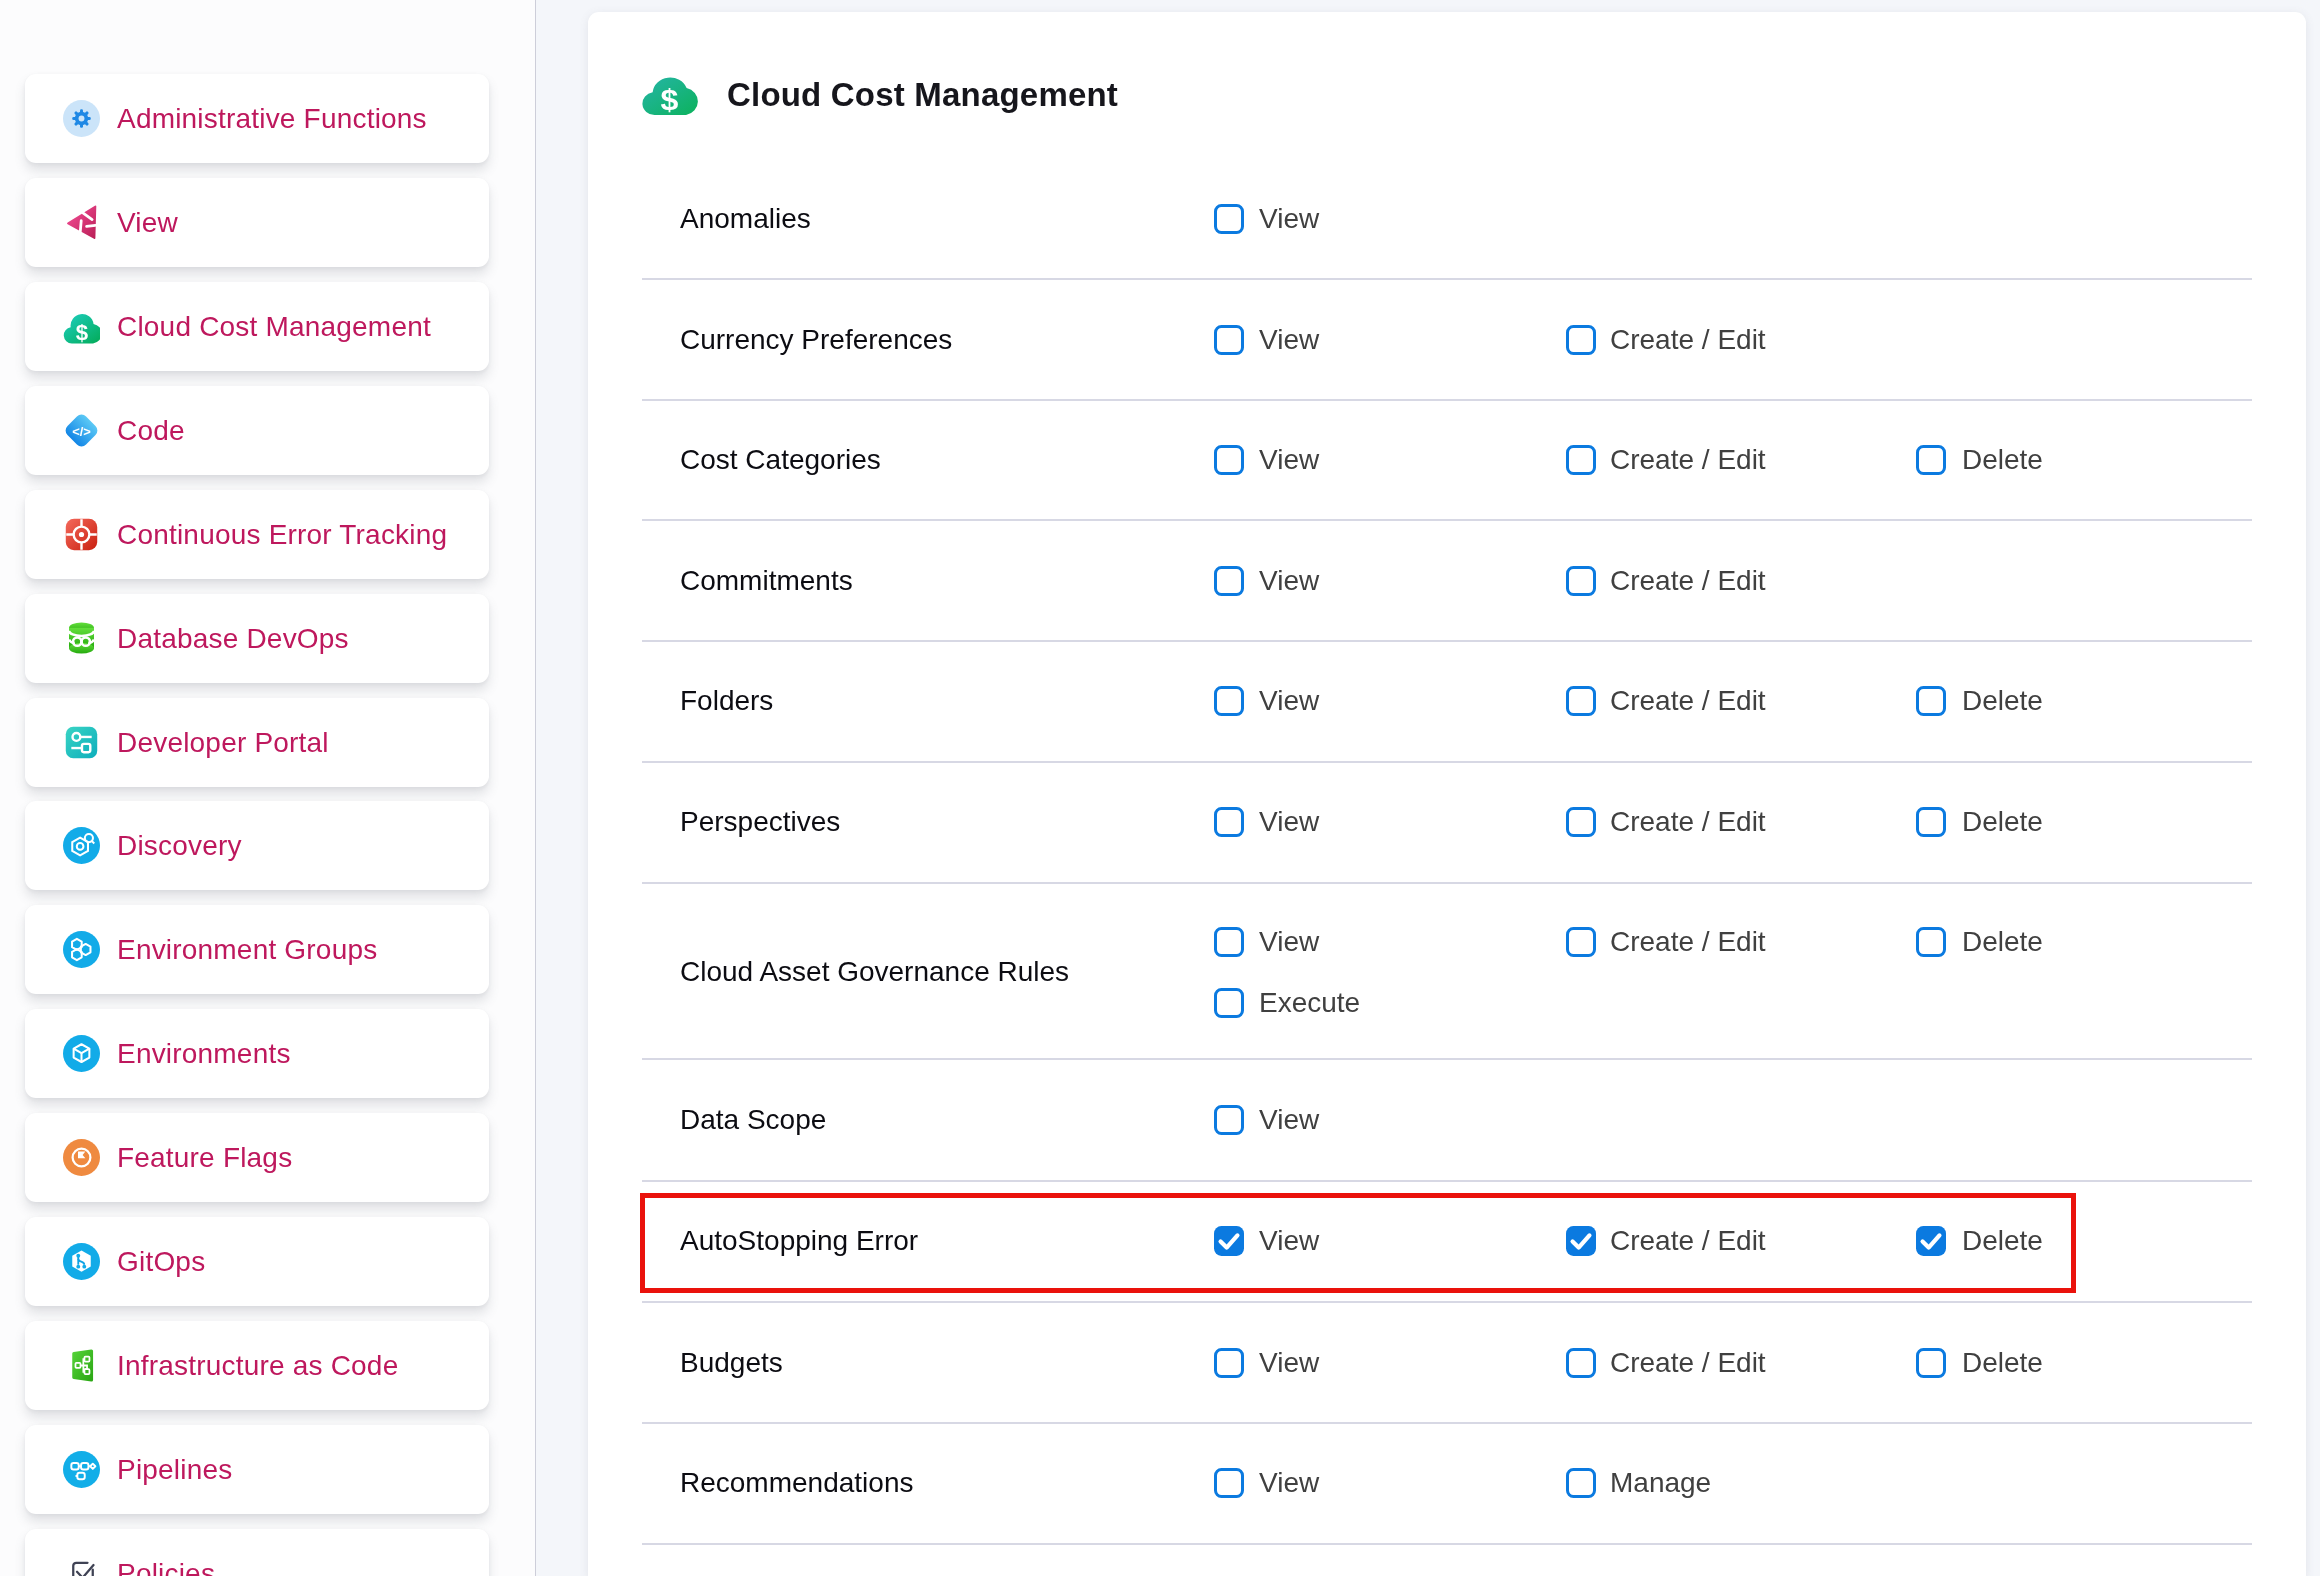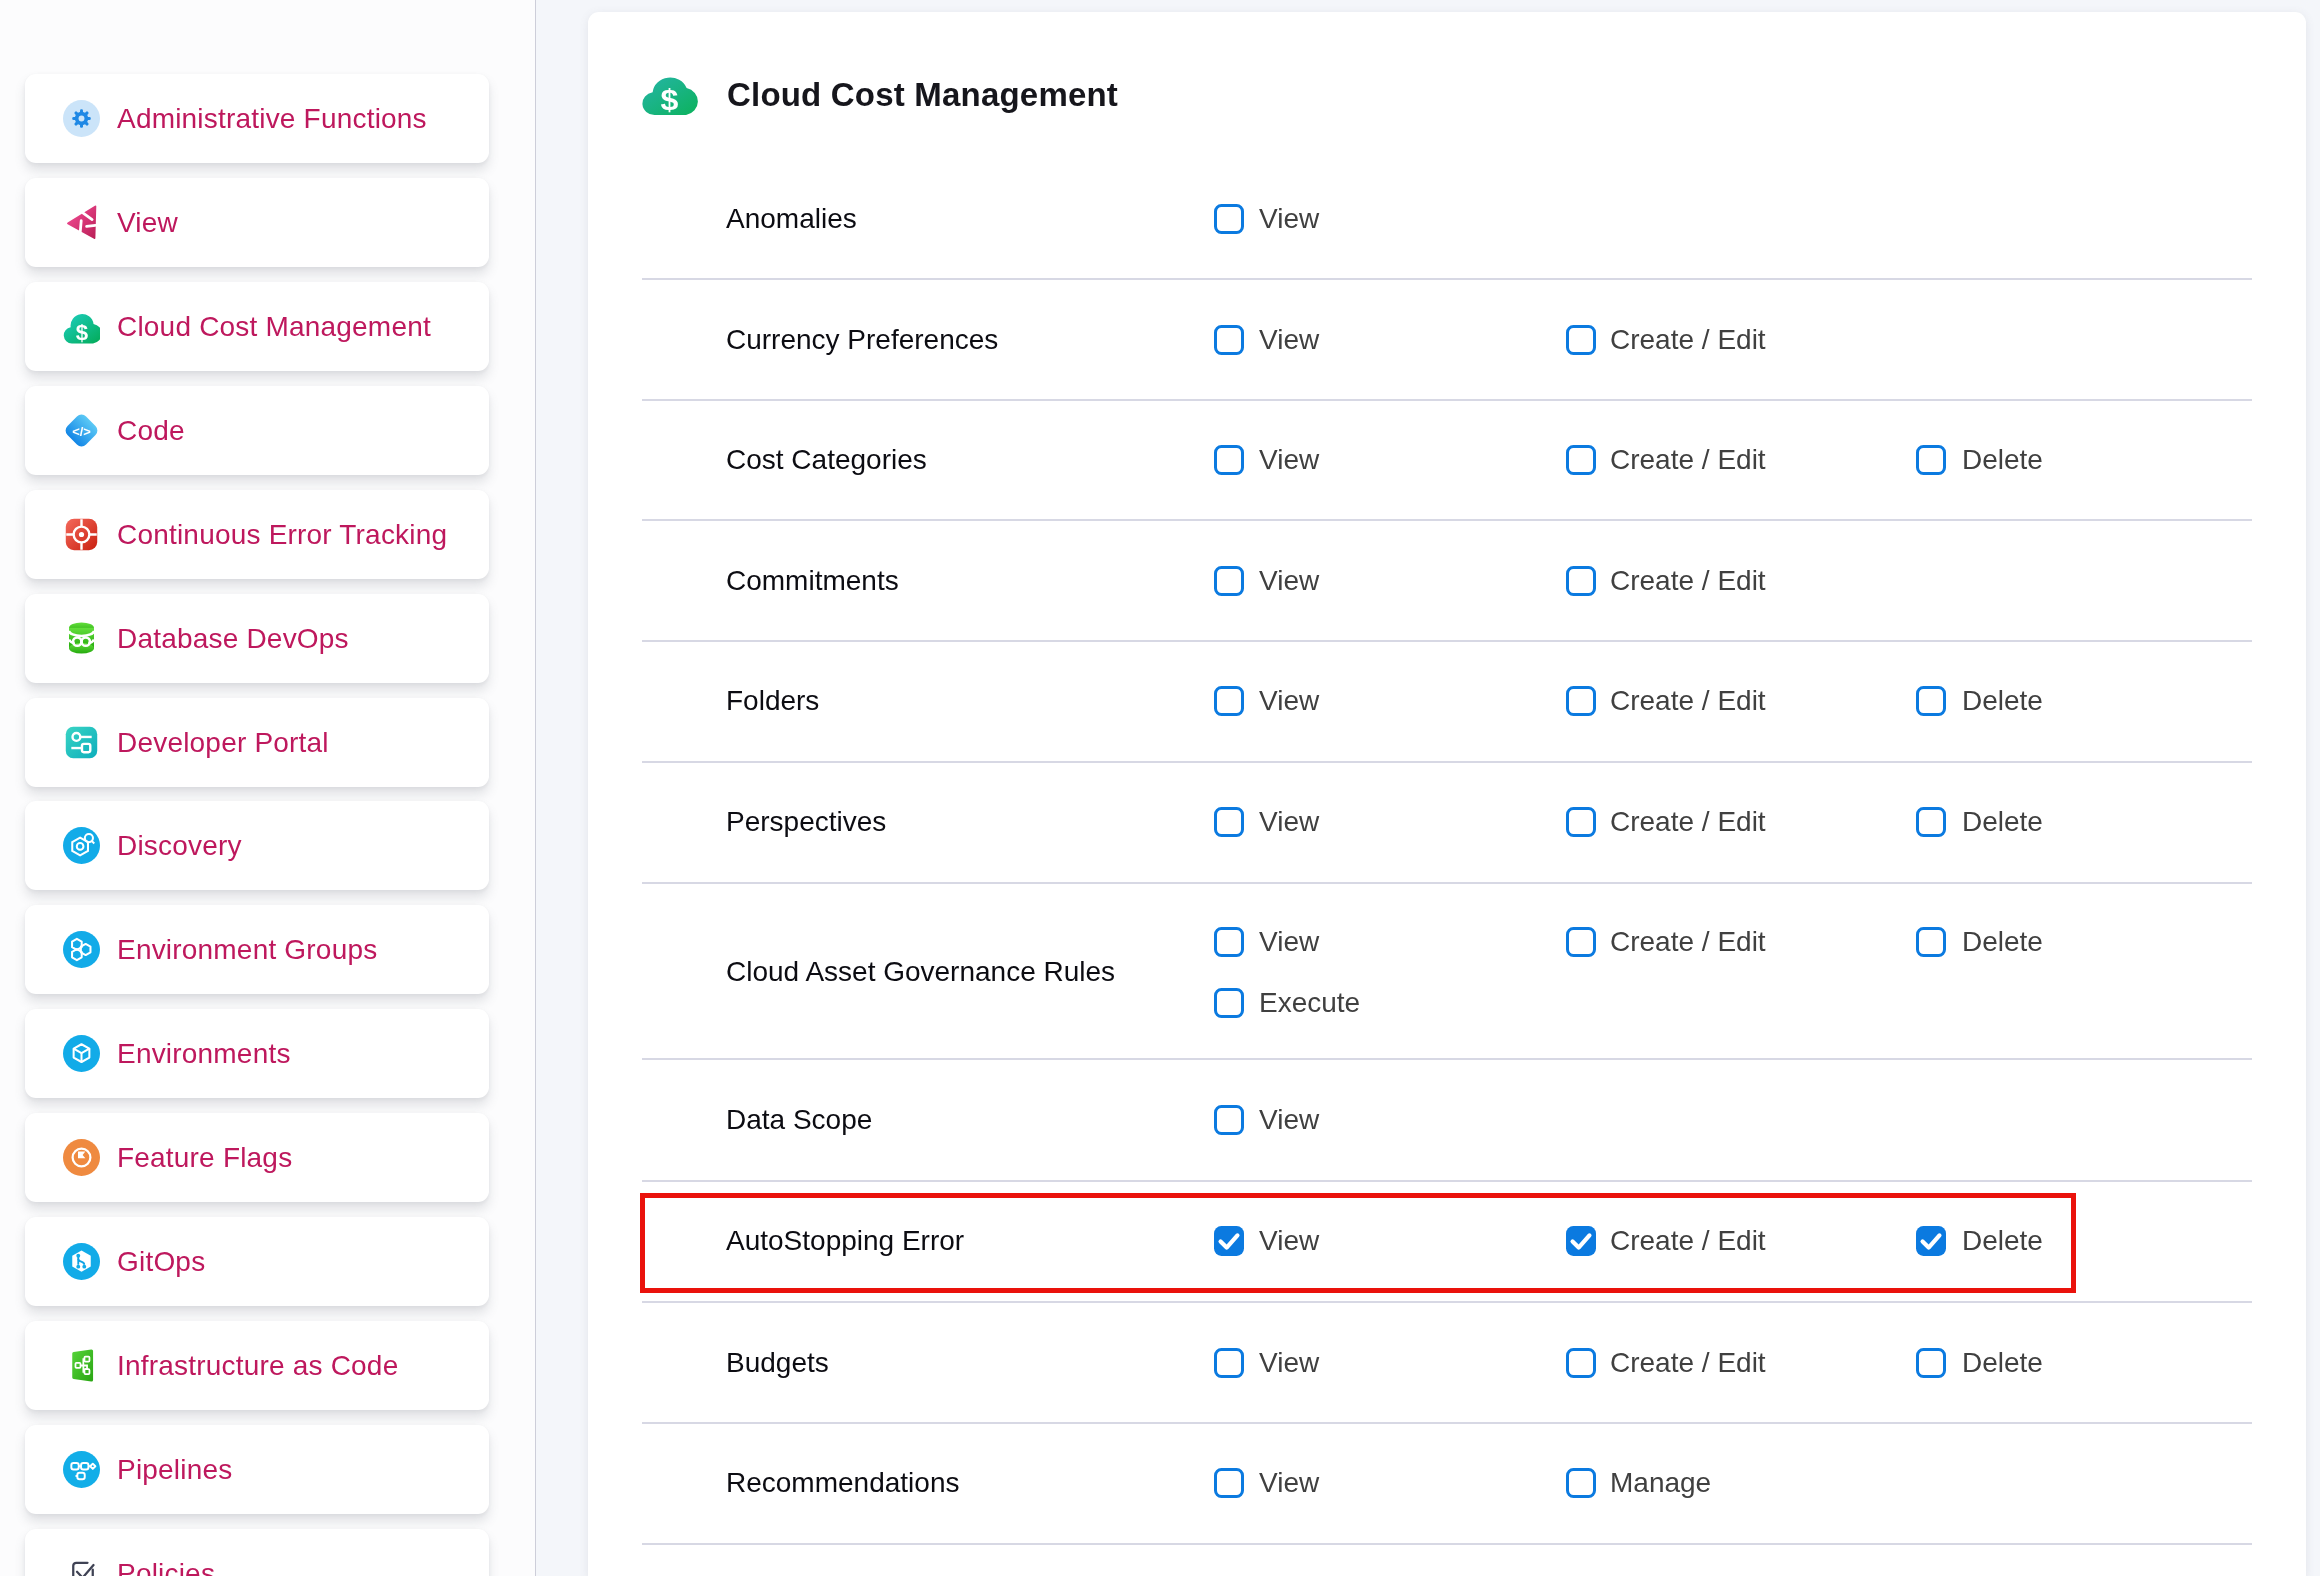--- a/index.html
+++ b/index.html
@@ -8,21 +8,21 @@
   .side { position:absolute; left:0; top:0; width:536px; height:1577px; background:#fcfcfd; border-right:1.9px solid #cdced9; }
   .card { position:absolute; left:25px; width:464px; height:89px; background:#fff; border-radius:11px;
           box-shadow:0 7.4px 11px rgba(96,97,112,0.16), 0 1.9px 3.7px rgba(40,41,61,0.05); }
   .card .ic { position:absolute; left:38px; top:26px; width:37px; height:37px; }
   .card .lb { position:absolute; left:92px; top:31px; font-size:28px; line-height:28px; color:#be185d; letter-spacing:0.2px; }
   .panel { position:absolute; left:588px; top:12px; width:1718px; height:1565px; background:#fff; border-radius:11px 11px 0 0;
            box-shadow:0 2.8px 9.3px rgba(96,97,112,0.12); }
   .hdr-ic { position:absolute; left:640px; top:71px; width:58px; height:46px; }
   .hdr-t { position:absolute; left:727px; top:78px; font-size:33px; line-height:33px; font-weight:bold; color:#16161c; letter-spacing:0.2px; }
   .sep { position:absolute; left:642px; width:1610px; height:1.9px; background:#d7d8e4; }
-  .rl { position:absolute; left:680px; font-size:28px; line-height:28px; color:#0c0c12;margin-left:46px; }
+  .rl { position:absolute; left:680px; font-size:28px; line-height:28px; color:#0c0c12; }
   .cb { position:absolute; width:30px; height:30px; border:3.2px solid #0b7ae0; border-radius:7.4px; background:#fff; }
   .cbc { position:absolute; width:30px; height:30px; border-radius:7.4px; background:#0b7ae0; }
   .cbl { position:absolute; font-size:28px; line-height:28px; color:#404040; }
   .redbox { position:absolute; left:640px; top:1193px; width:1436px; height:100px; border:5.6px solid #ea120c; }
 </style>
 </head>
 <body>
 <div class="side" id="side">
 <svg width="0" height="0" style="position:absolute">
 <defs>

